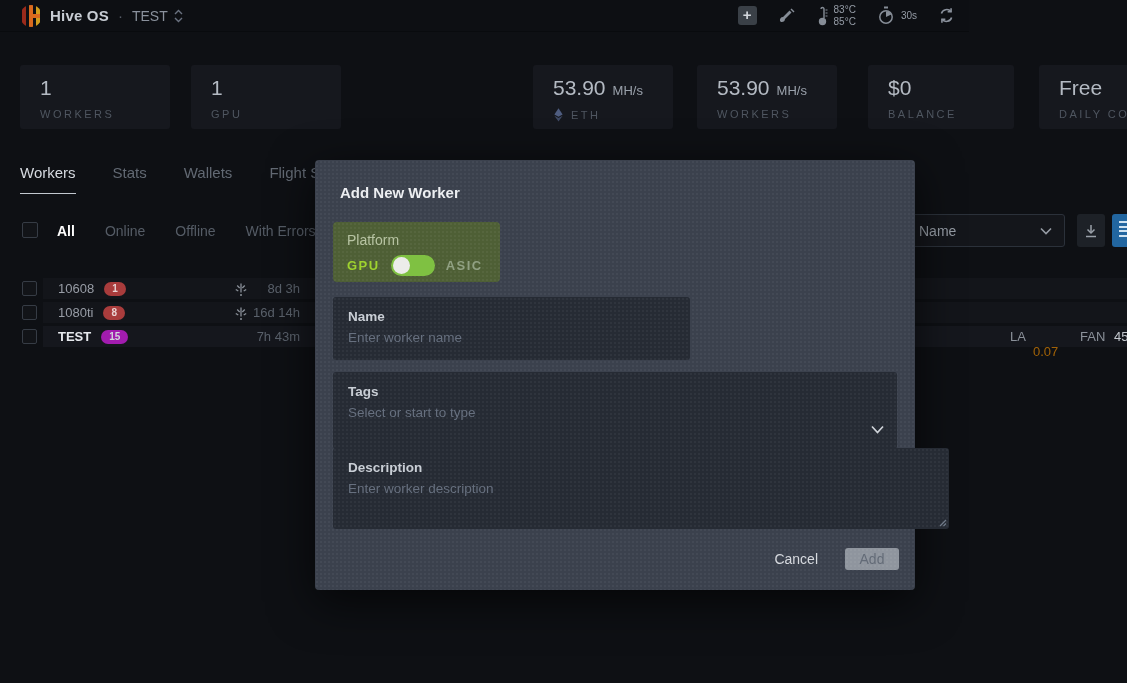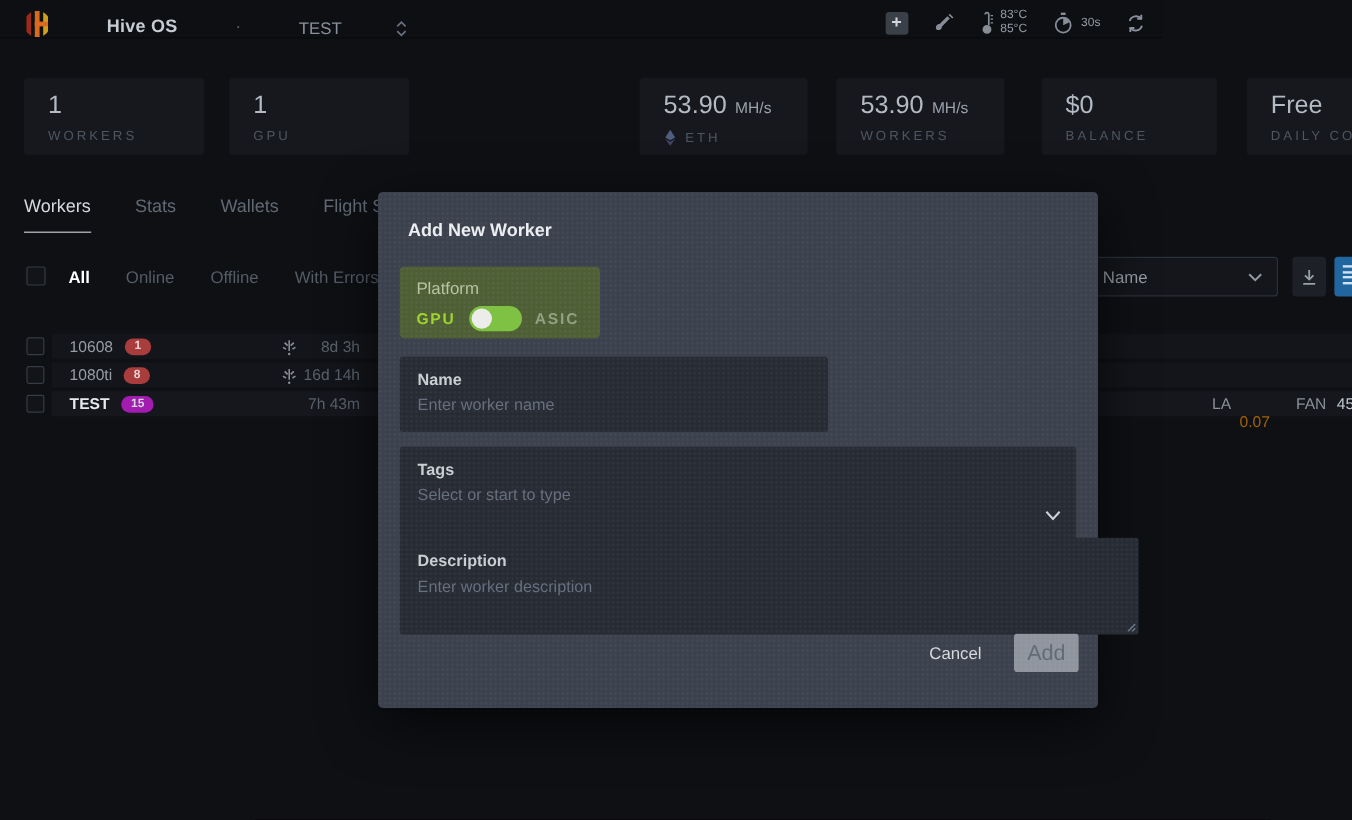--- a/index.html
+++ b/index.html
@@ -12,21 +12,21 @@
   .dots {
     background-image: radial-gradient(rgba(255,255,255,0.045) 1px, transparent 1.2px);
     background-size: 4px 4px;
   }
   svg { display:block; }
 
   
   #topbar {
     position:absolute; left:0; top:0; width:969px; height:32px;
     background:#0d0f13; border-bottom:1px solid #090b0e;
-    display:flex; align-items:flex-end; padding:0 14px 0 20px;gap:39px;
+    display:flex; align-items:center; padding:0 14px 0 20px;
   }
   .logo { width:22px; height:22px; border-radius:50%; overflow:hidden; position:relative; margin-right:8px; }
   .logo .bar { position:absolute; top:0; bottom:0; width:4px; }
   .logo .b1 { left:2px;  background:#9a2a1b; }
   .logo .b2 { left:9px;  background:#d96a1e; }
   .logo .b3 { left:16px; background:#d09d1d; }
   .logo .cross { position:absolute; left:9px; right:2px; top:9px; height:4px; background:#d96a1e; }
   .brand { color:#c7ccd3; font-size:15px; font-weight:bold; letter-spacing:.2px; }
   .brand-sep { color:#565d68; font-size:15px; margin:0 9px; }
   .farm { color:#8a919c; font-size:14px; margin-right:6px; }
@@ -124,25 +124,25 @@
   }
   .field ::placeholder { color:#67707f; opacity:1; }
   #field-name      { left:18px;  top:137px; width:357px; height:63px; }
   #field-password  { left:386px; top:137px; width:196px; height:63px; }
   #field-tags      { left:18px;  top:212px; width:564px; height:77px; }
   #field-desc      { left:18px;  top:288px; width:616px; height:81px; }
   .field-corner-icon { position:absolute; right:13px; top:12px; }
   #tags-chevron { position:absolute; right:13px; bottom:15px; }
   #resize-handle { position:absolute; right:2px; bottom:2px; }
 
-  #modal-footer { position:absolute; right:16px; bottom:30px; display:flex; align-items:center; gap:27px; }
+  #modal-footer { position:absolute; right:16px; bottom:20px; display:flex; align-items:center; gap:27px; }
   #cancel-btn { color:#d6d9de; font-size:14px; background:none; border:none; font-family:inherit; }
   #add-btn {
-    width:54px; height:32px; background-color:#8f959e; border:none; border-radius:3px;
-    color:#636b77; font-size:18px; font-family:inherit;
+    width:54px; height:22px; background-color:#8f959e; border:none; border-radius:3px;
+    color:#636b77; font-size:14px; font-family:inherit;
   }
 </style>
 </head>
 <body>
 
 <div id="stage">
 
   <div id="topbar">
     <div class="logo">
       <div class="bar b1"></div>

